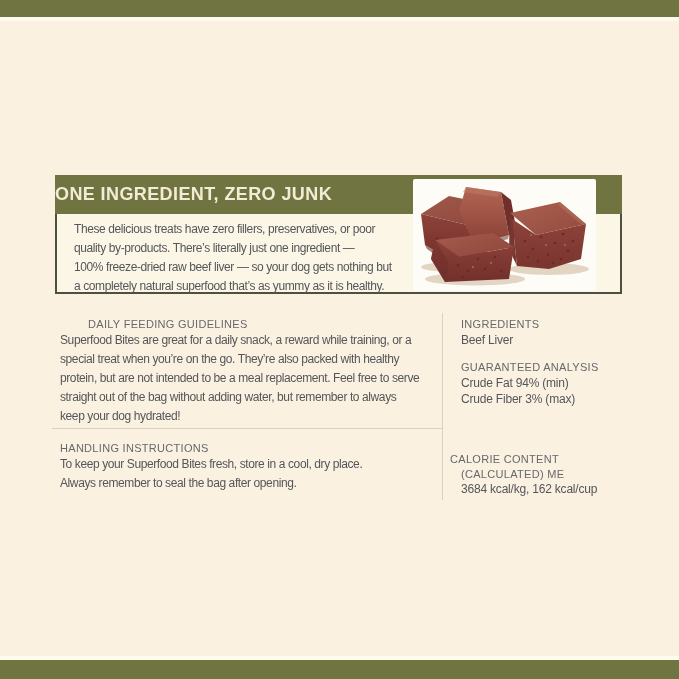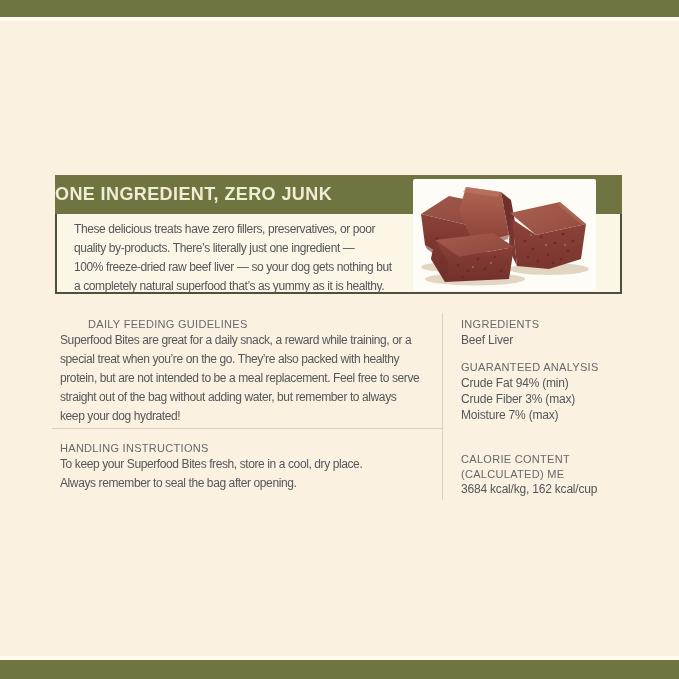--- a/index.html
+++ b/index.html
@@ -92,21 +92,21 @@
   }
   #feeding-heading   { left: 76px;  top: 317px; margin-left: 12px; }
   #feeding-body      { left: 60px;  top: 331px; }
   #handling-heading  { left: 60px;  top: 441px; text-align: right; }
   #handling-body     { left: 60px;  top: 455px; }
 
   #ingredients-heading { left: 461px; top: 317px; }
   #ingredients-value   { left: 461px; top: 332px; }
   #analysis-heading    { left: 461px; top: 360px; }
   #analysis-items      { left: 461px; top: 375px; }
-  #calories-heading-1  { left: 461px; top: 452px; }
+  #calories-heading-1  { left: 450px; top: 452px; }
   #calories-heading-2  { left: 461px; top: 467px; }
   #calories-value      { left: 461px; top: 481px; }
 </style>
 </head>
 <body>
 
 <div class="abs bar" id="top-bar"></div>
 <div class="abs strip" id="top-strip"></div>
 <div class="abs strip" id="bottom-strip"></div>
 <div class="abs bar" id="bottom-bar"></div>
@@ -232,18 +232,17 @@
 <div class="abs body-text" id="handling-body">To keep your Superfood Bites fresh, store in a cool, dry place.
 Always remember to seal the bag after opening.</div>
 
 <div class="abs heading" id="ingredients-heading">INGREDIENTS</div>
 <div class="abs rc-line" id="ingredients-value">Beef Liver</div>
 
 <div class="abs heading" id="analysis-heading">GUARANTEED ANALYSIS</div>
 <div class="abs" id="analysis-items">
   <div class="rc-line">Crude Fat 94% (min)</div>
   <div class="rc-line">Crude Fiber 3% (max)</div>
-  <div class="rc-line">Moisture 7% (max)</div>
 </div>
 
 <div class="abs heading" id="calories-heading-1">CALORIE CONTENT</div>
 <div class="abs heading" id="calories-heading-2">(CALCULATED) ME</div>
 <div class="abs rc-line" id="calories-value">3684 kcal/kg, 162 kcal/cup</div>
 
 </body></html>

